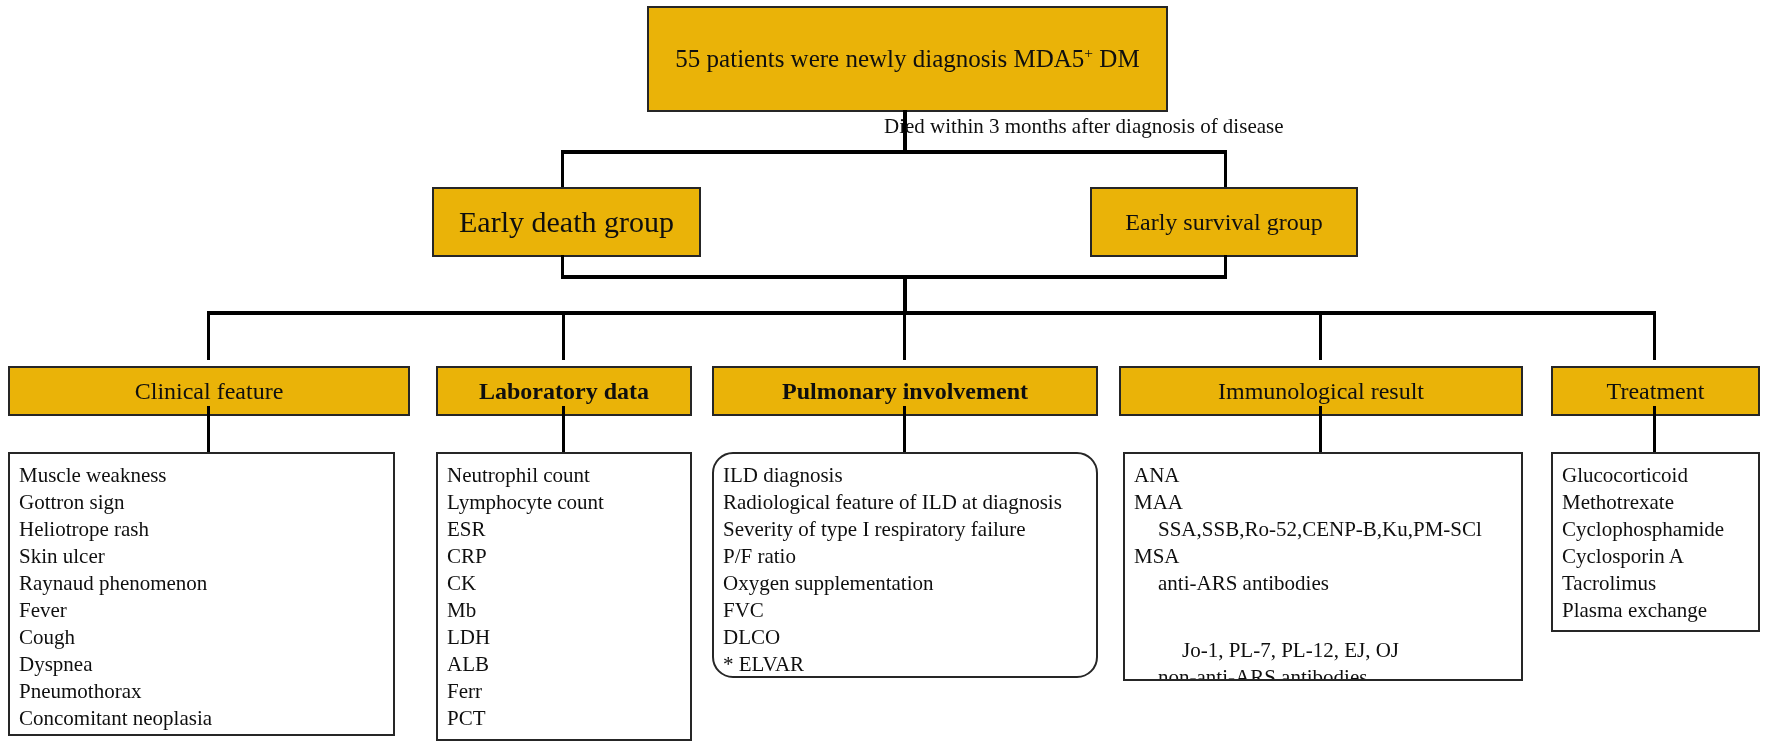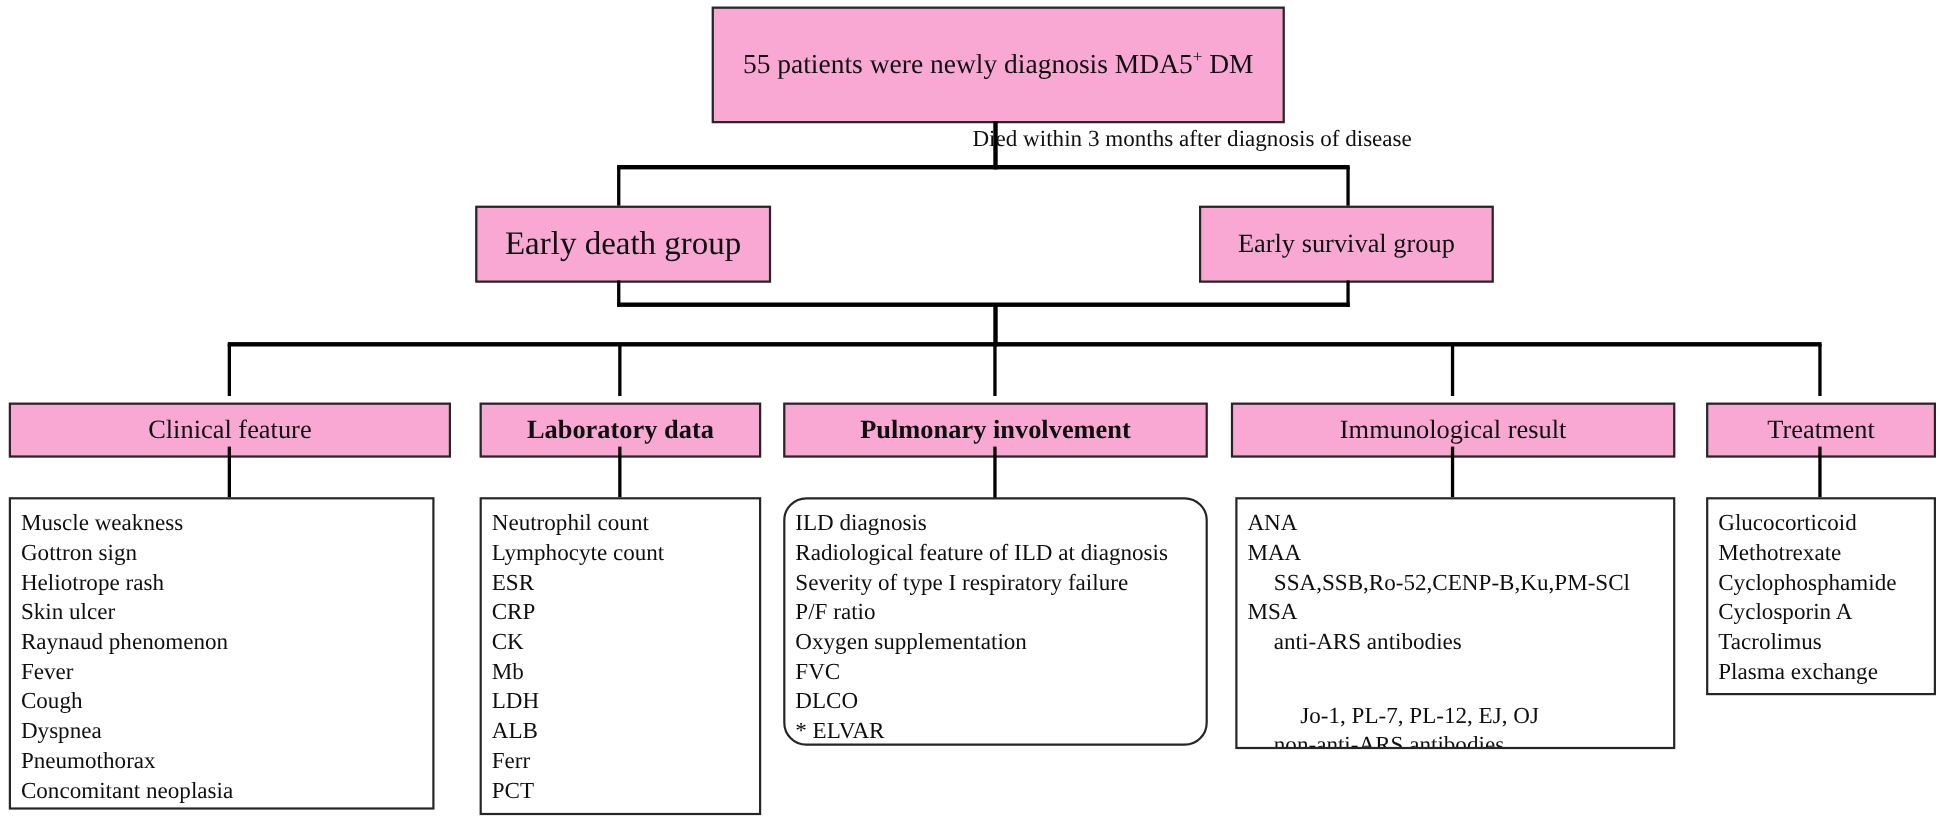--- a/index.html
+++ b/index.html
@@ -7,21 +7,21 @@
     position:relative;
     width:1772px;height:746px;
     background:#ffffff;
     font-family:"Liberation Serif","DejaVu Serif",serif;
     color:#0f0f0f;
     overflow:hidden;
   }
   .box{
     position:absolute;
     box-sizing:border-box;
-    background:#f9a8d4;
+    background:#eab308;
     border:2px solid #262626;
     display:flex;
     align-items:center;
     justify-content:center;
     text-align:center;
     white-space:nowrap;
   }
   .node-root{left:647px;top:6px;width:521px;height:106px;font-size:25px;}
   .node-root sup{font-size:62%;line-height:0;}
   .group-left{left:432px;top:187px;width:269px;height:70px;font-size:30px;}

